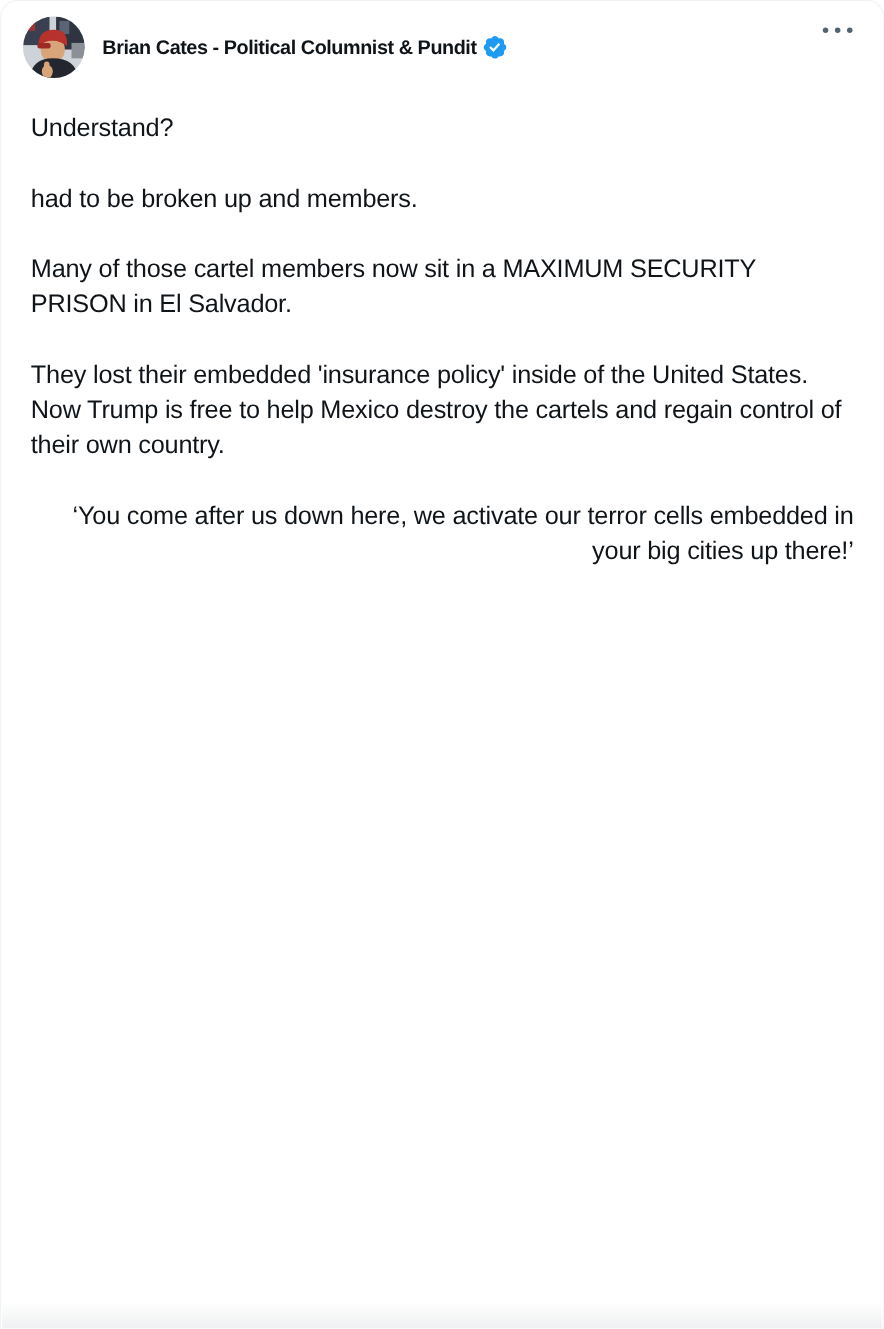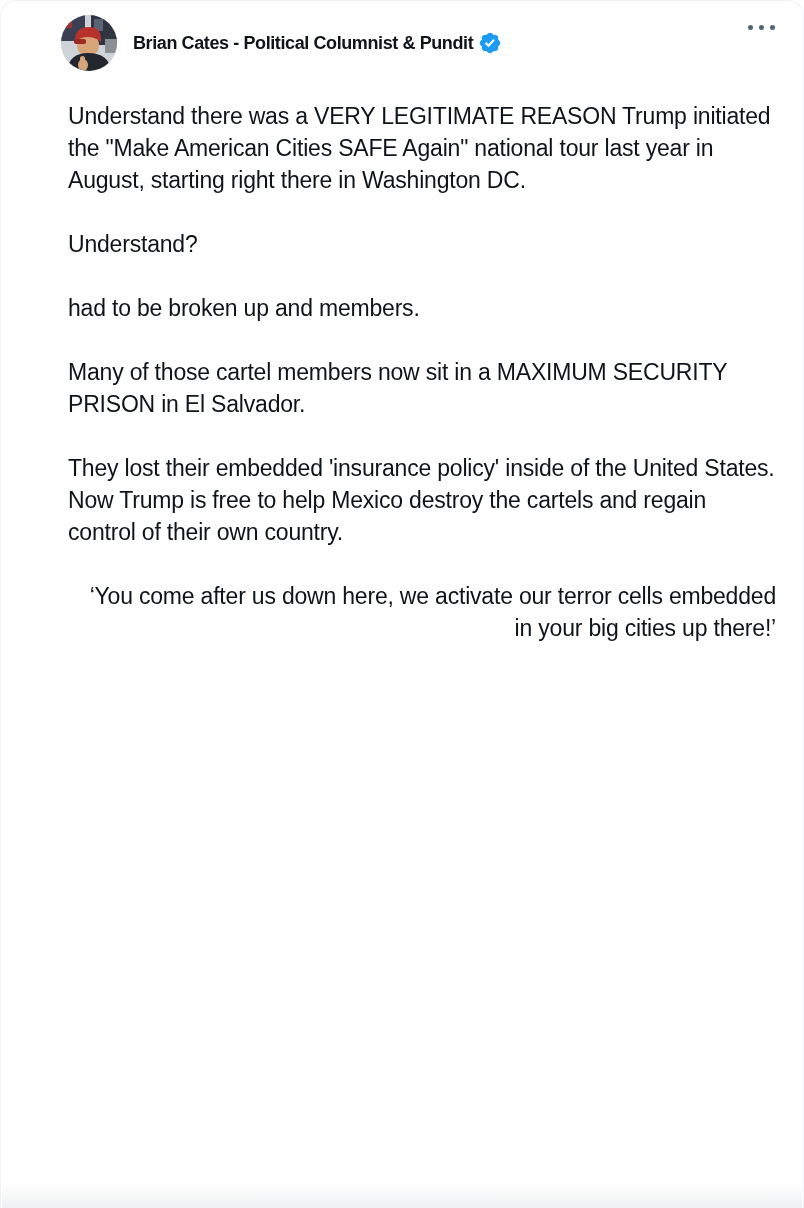--- a/index.html
+++ b/index.html
@@ -12,21 +12,20 @@
   .tweet-card {
     position: relative;
     width: 804px;
     height: 1208px;
     background: #ffffff;
     border-left: 1px solid #eff3f4;
     border-right: 1px solid #eff3f4;
     border-top: 1px solid #eff3f4;
     border-radius: 16px 16px 0 0;
     overflow: hidden;
-    padding-left: 40px;
   }
   
   .tweet-header {
     display: flex;
     align-items: center;
     padding: 14px 24px 0 20px;
     position: relative;
   }
   .avatar {
     width: 56px;
@@ -148,21 +147,20 @@
       </div>
     </div>
 
     <button class="more-button">
       <span class="more-dots"></span>
     </button>
 
   </header>
 
   <div class="tweet-body">
-    <p>Understand there was a VERY LEGITIMATE REASON Trump initiated the "Make American Cities SAFE Again" national tour last year in August, starting right there in Washington DC.</p>
     <p>Understand?</p>
     <p>had to be broken up and members.</p>
     <p>Many of those cartel members now sit in a MAXIMUM SECURITY PRISON in El Salvador.</p>
     <p>They lost their embedded 'insurance policy' inside of the United States. Now Trump is free to help Mexico destroy the cartels and regain control of their own country.</p>
     <p>‘You come after us down here, we activate our terror cells embedded in your big cities up there!’</p>
   </div>
 
   <div class="bottom-fade"></div>
 
 </div>

